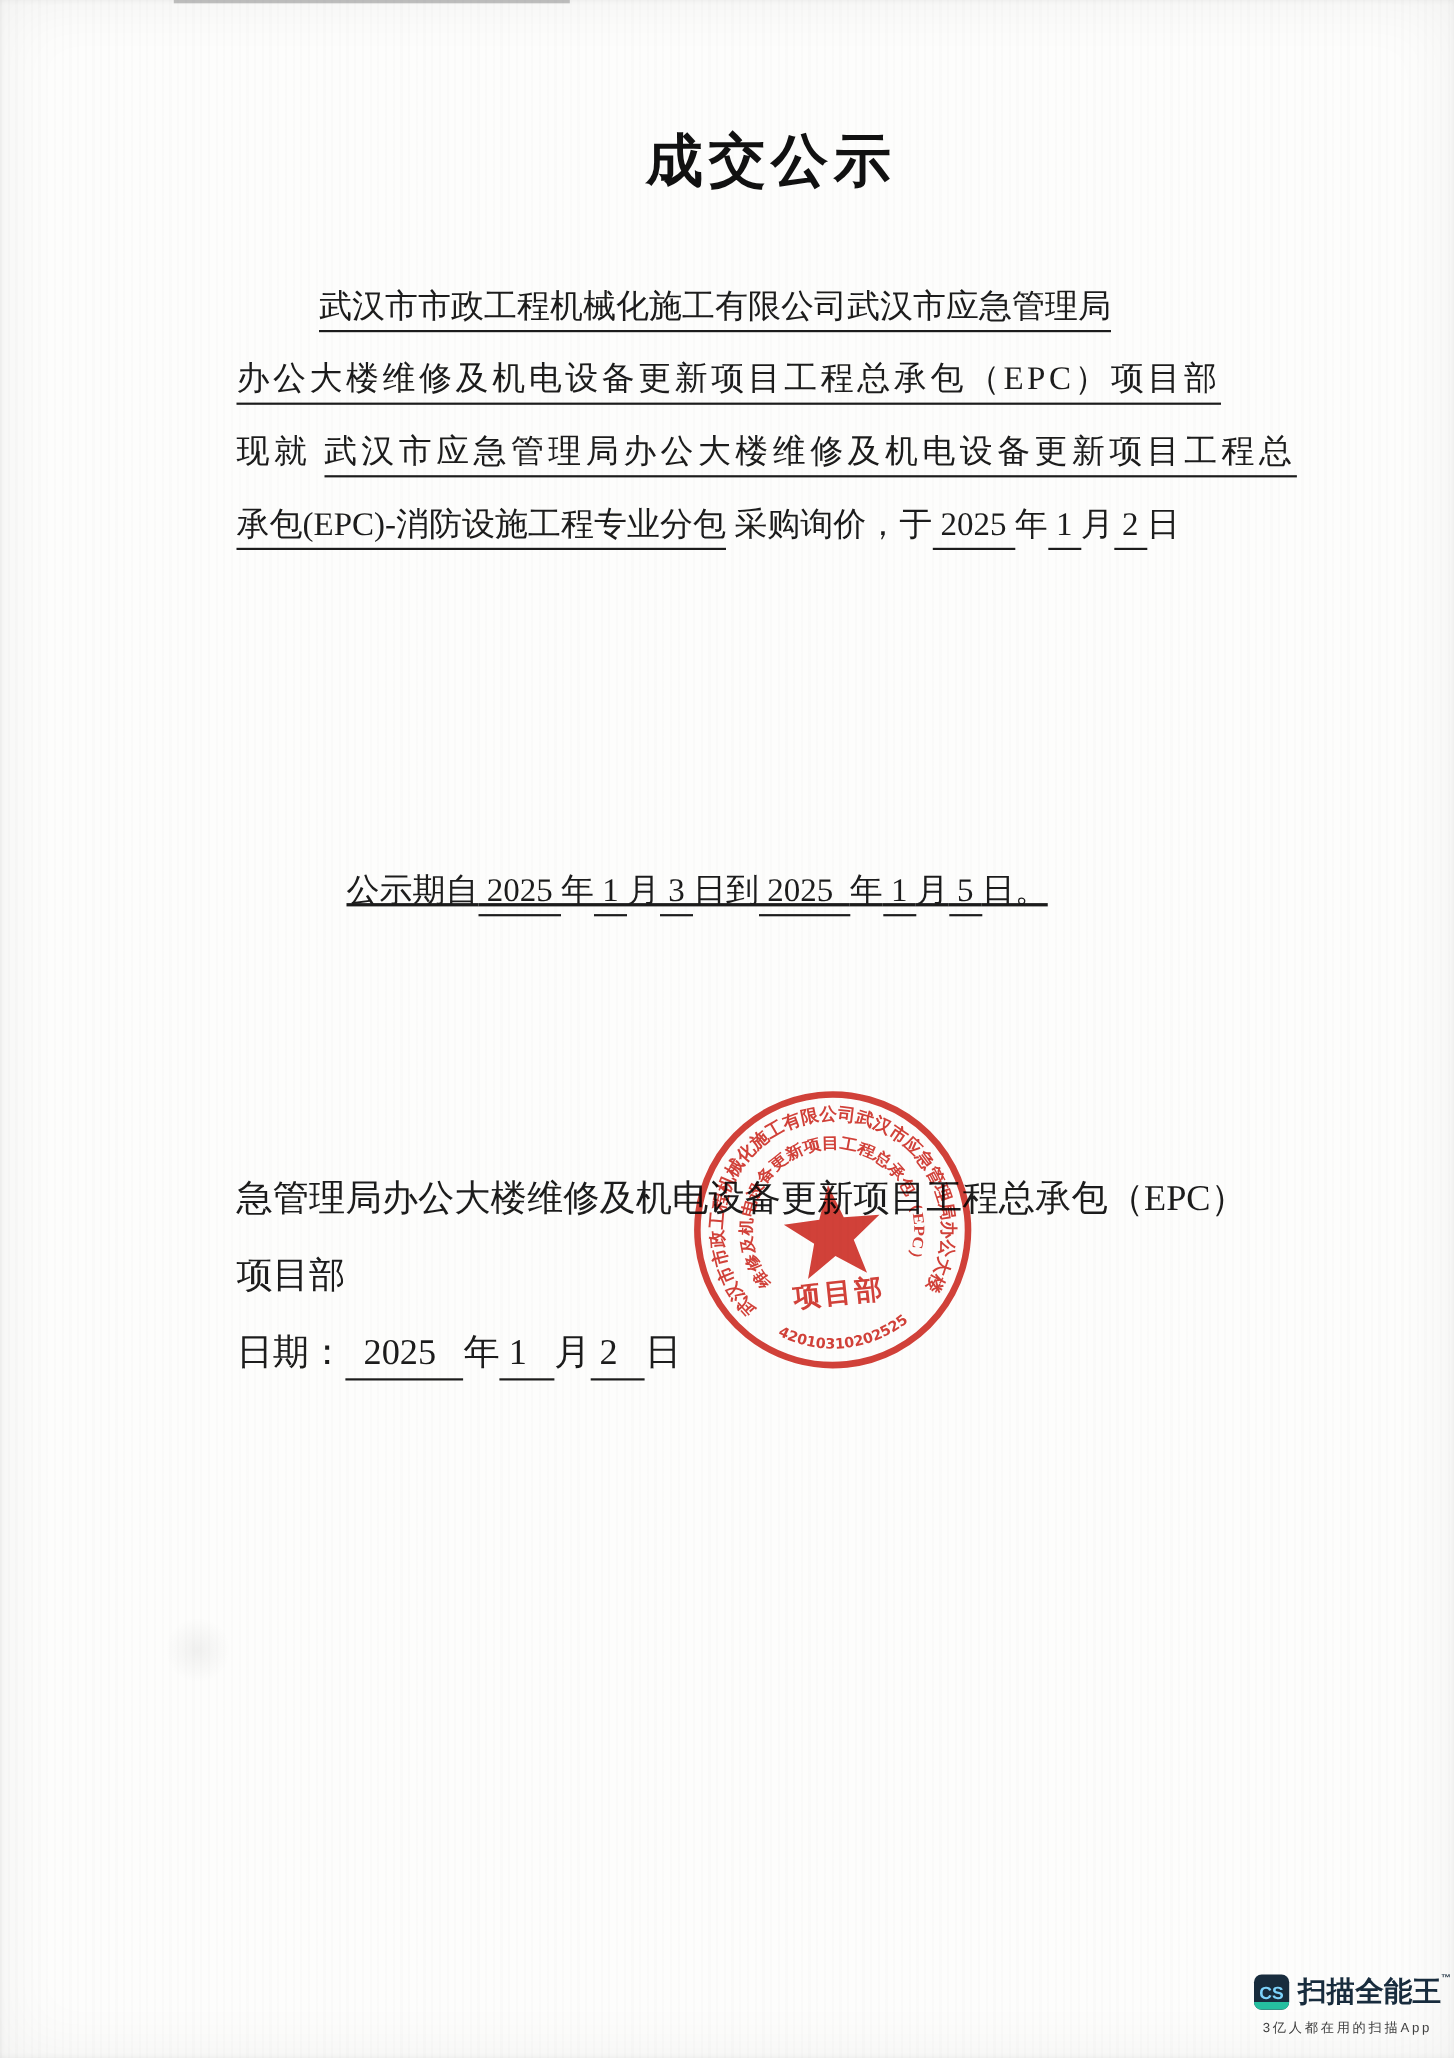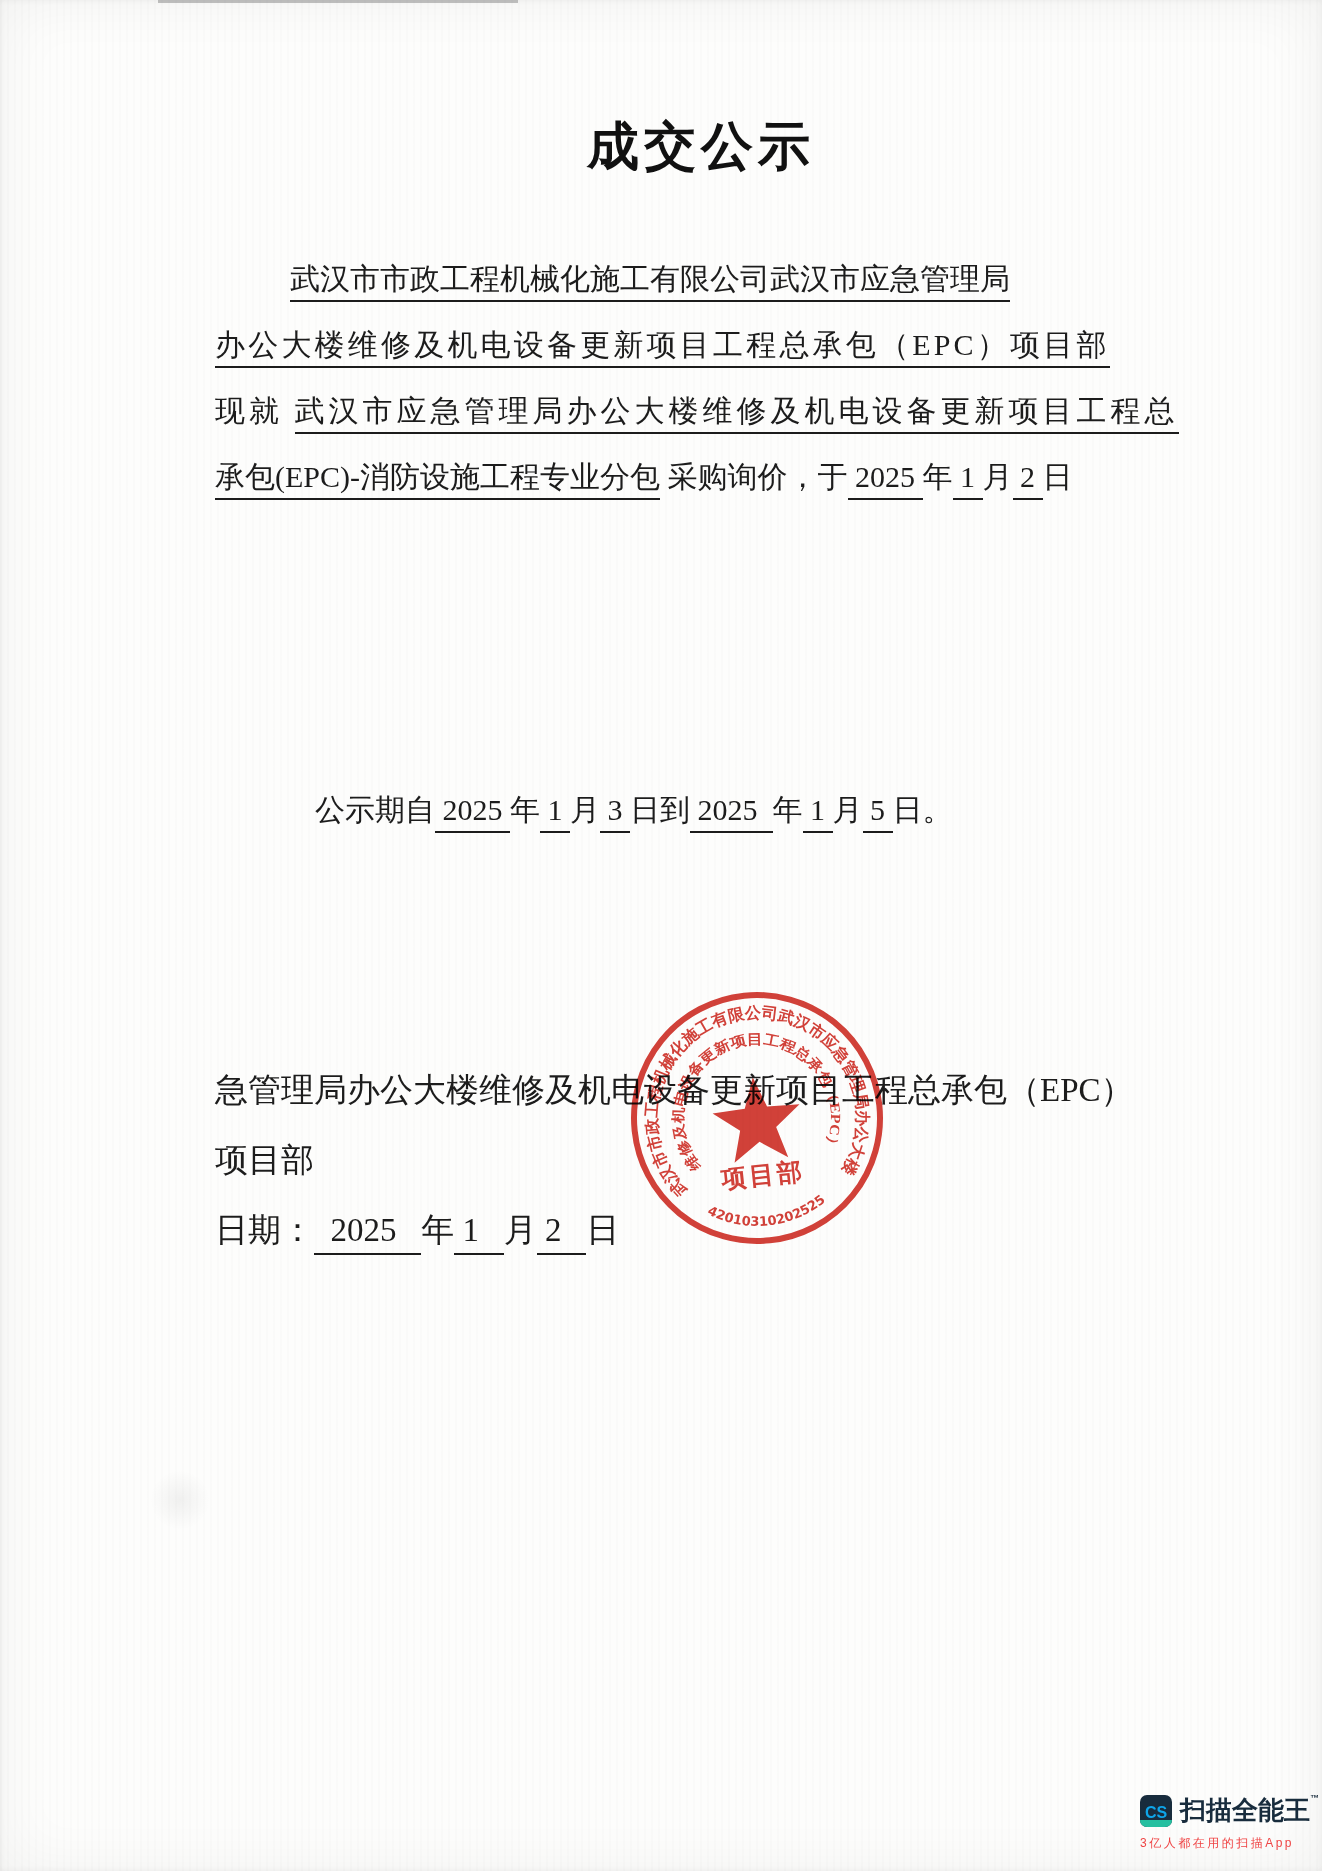--- a/index.html
+++ b/index.html
@@ -28,21 +28,21 @@
     font-size:52px;font-weight:700;letter-spacing:5px;color:#111;
   }
   .para{position:absolute;left:215px;width:902px;}
   .p1{top:246px;}
   .p1 .line{height:66px;line-height:66px;font-size:30px;white-space:pre;}
   .indent1{padding-left:75px;}
   .ls1{letter-spacing:1px;}
   .ls3{letter-spacing:3.2px;}
   .ls4{letter-spacing:4px;}
   .u{border-bottom:2.5px solid #1c1c1c;padding-bottom:5px;text-align:center;}
-  .p2{top:777px;padding-left:100px;height:66px;line-height:66px;font-size:30px;white-space:pre;}
+  .p2{top:777px;padding-left:100px;height:66px;line-height:66px;font-size:30px;white-space:pre;text-decoration:underline;}
   .sig{top:1055px;}
   .sig .line{height:70px;line-height:70px;font-size:33px;white-space:pre;}
   .seal{
     position:absolute;left:622px;top:983px;width:270px;height:270px;
     transform:rotate(-6deg);
     mix-blend-mode:multiply;opacity:.92;
   }
   .seal svg{display:block;}
   .seal text{font-family:"Liberation Serif","DejaVu Serif",serif;font-weight:700;}
   .seal .num{font-family:"DejaVu Sans","Liberation Sans",sans-serif;font-weight:700;}
@@ -51,27 +51,27 @@
     font-family:"Liberation Sans","DejaVu Sans",sans-serif;
   }
   .wm-row{display:flex;align-items:center;gap:8px;}
   .wm-icon{
     position:relative;width:32px;height:32px;border-radius:7px;
     background:#182c3d;overflow:hidden;flex:0 0 auto;
   }
   .wm-icon .cs{
     position:absolute;top:1px;left:0;right:0;height:35px;
     display:flex;align-items:center;justify-content:center;
-    color:#0ea5e9;font-weight:700;font-size:16px;letter-spacing:0;
+    color:#7dd3fc;font-weight:700;font-size:16px;letter-spacing:0;
   }
   .wm-icon .strip{position:absolute;left:0;right:0;bottom:0;height:7px;background:#25bfa0;}
   .wm-name{color:#182c3d;font-weight:700;font-size:26px;white-space:nowrap;}
   .wm-tm{font-size:9px;vertical-align:top;color:#182c3d;}
   .wm-tagline{
-    margin-top:7px;color:#ef4444;font-size:12px;letter-spacing:2.5px;white-space:nowrap;
+    margin-top:7px;color:#404040;font-size:12px;letter-spacing:2.5px;white-space:nowrap;text-align:center;
   }
 </style>
 </head>
 <body>
 
 <div class="paper-texture"></div>
 <div class="scan-edge-top"></div>
 <div class="scan-smudge"></div>
 
 <h1 class="title">成交公示</h1>

